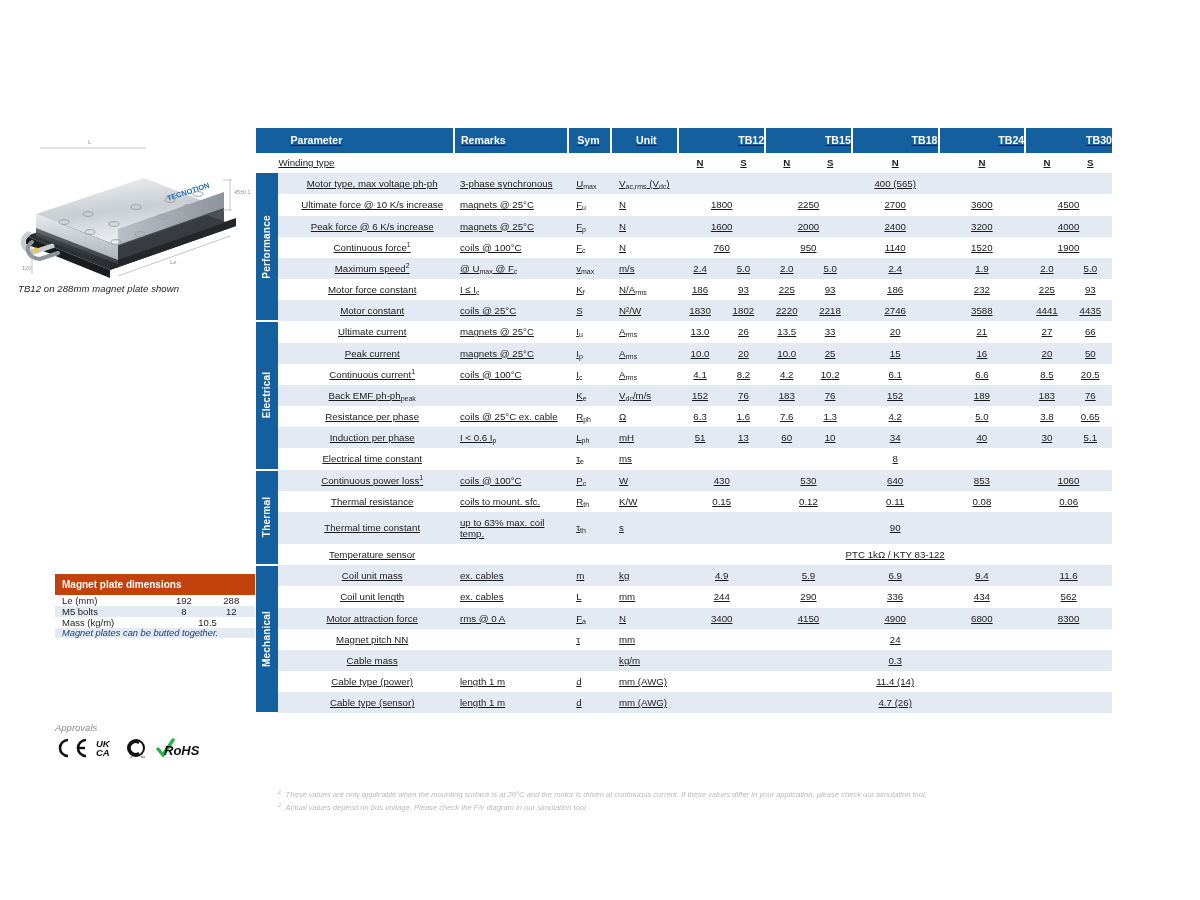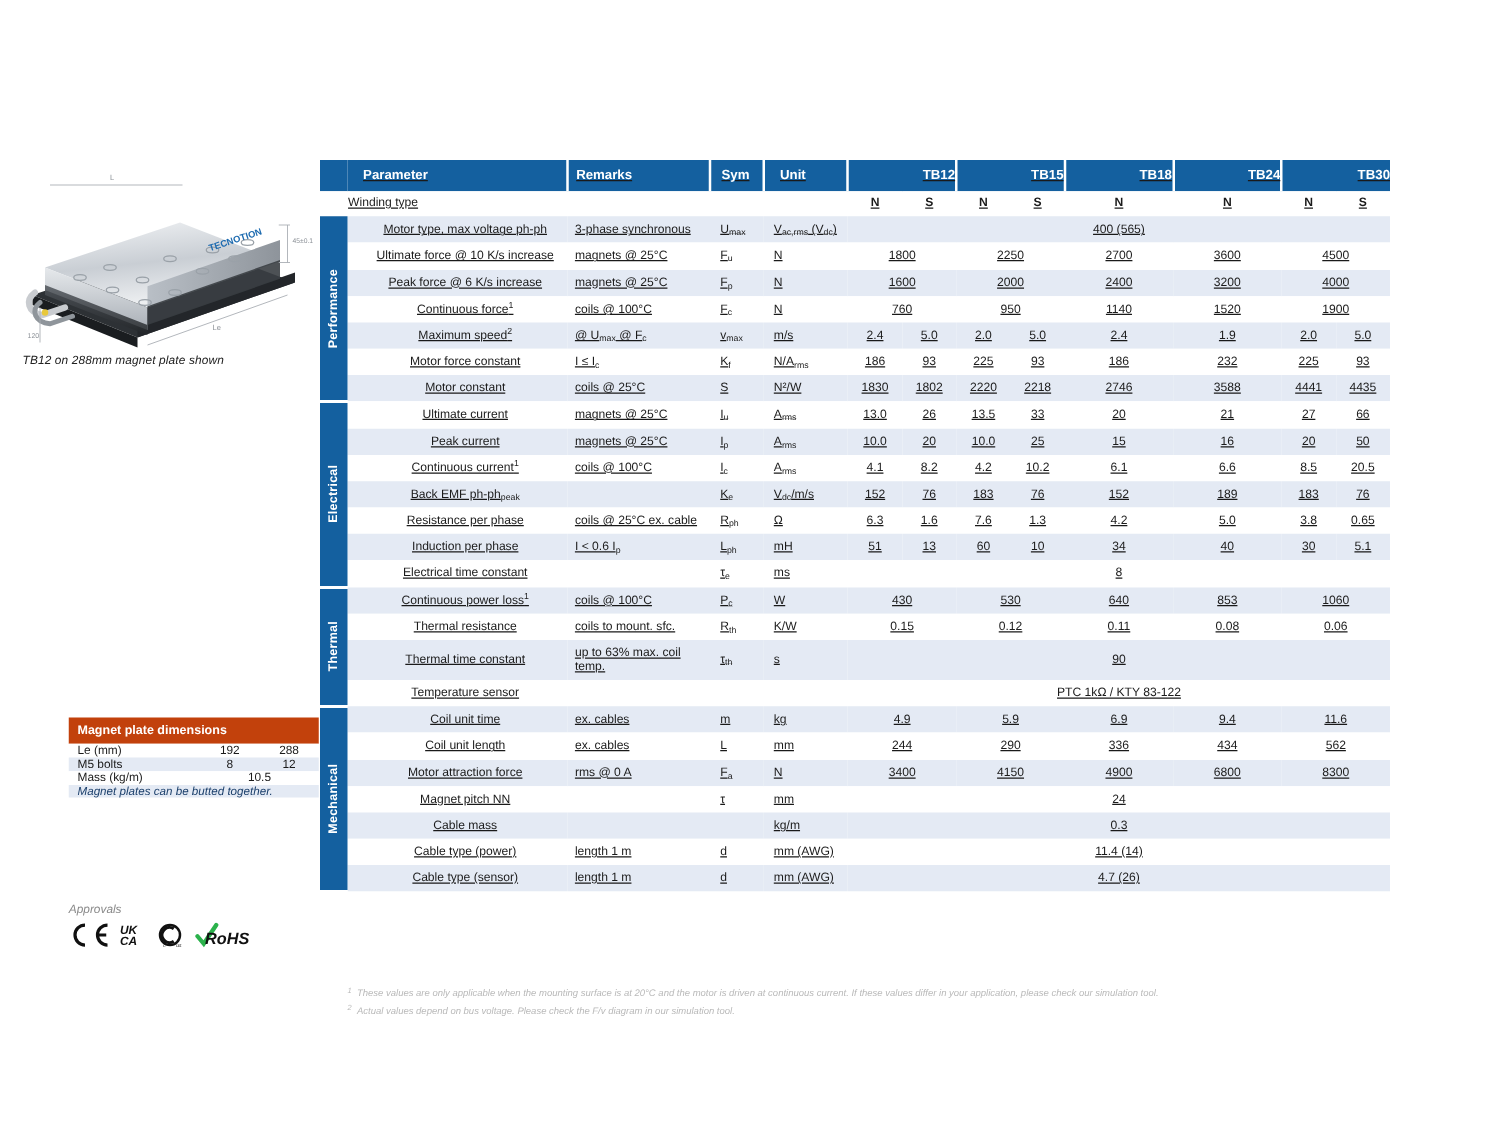--- a/index.html
+++ b/index.html
@@ -26,21 +26,21 @@
   #approvals .app-marks{display:flex;align-items:center;gap:7px;height:26px;}
   
   #spec-table{position:absolute;left:256px;top:128px;width:856px;border-collapse:collapse;
     table-layout:fixed;text-decoration:underline;}
   #spec-table td,#spec-table th{font-size:9.7px;color:#1b1b1b;line-height:1.15;}
   #spec-table th{background:#14609f;color:#ffffff;font-weight:bold;font-size:10.6px;
     padding:6px 0 7px 0;text-align:right;border-right:2px solid #ffffff;}
   #spec-table th.th-param{text-align:left;padding-left:12px;}
   #spec-table th.th-rem{text-align:left;padding-left:6px;margin-left:32px;}
   #spec-table th.th-sym{text-align:left;padding-left:8px;}
-  #spec-table th.th-unit{text-align:left;padding-left:12px;}
+  #spec-table th.th-unit{text-align:left;padding-left:24px;}
   #spec-table th.th-sec{background:#14609f;border-right:none;padding:0;}
   td.sec-cell{background:#14609f;width:22px;padding:0;position:relative;
     border-bottom:2px solid #ffffff;}
   td.sec-cell span{display:block;position:absolute;left:50%;top:50%;
     transform:translate(-50%,-50%) rotate(-90deg);white-space:nowrap;
     color:#ffffff;font-weight:bold;font-size:10px;letter-spacing:.2px;}
   td.sec-blank{background:#14609f;width:22px;padding:0;}
   td.param{padding:5px 0 5px 12px;text-align:center;font-weight:normal;}
   td.rem{padding:5px 0 5px 6px;text-align:left;color:#1b1b1b;}
   td.sym{padding:5px 0 5px 8px;text-align:left;}
@@ -445,21 +445,21 @@
     <td class="rem"></td>
     <td class="sym"></td>
     <td class="unit"></td>
     <td class="val" colspan="8">PTC 1kΩ / KTY 83-122</td>
   </tr>
 
   <tr class="shade">
     <td class="sec-cell" rowspan="7">
       <span>Mechanical</span>
         </td>
-    <td class="param">Coil unit time</td>
+    <td class="param">Coil unit mass</td>
     <td class="rem">ex. cables</td>
     <td class="sym">m</td>
     <td class="unit">kg</td>
     <td class="val" colspan="2">4.9</td>
     <td class="val" colspan="2">5.9</td>
     <td class="val">6.9</td>
     <td class="val">9.4</td>
     <td class="val" colspan="2">11.6</td>
   </tr>
   <tr class="plain">

